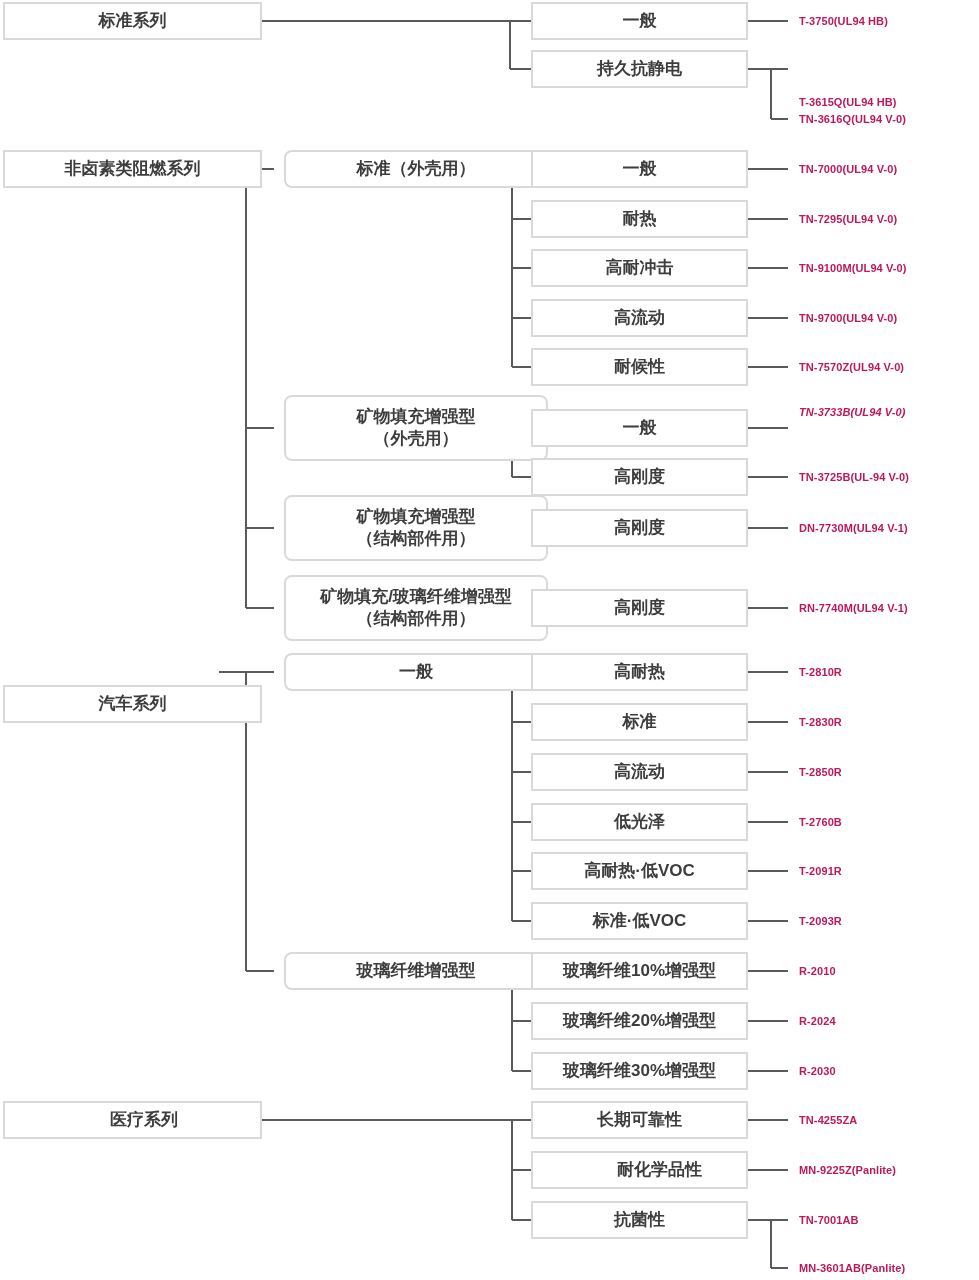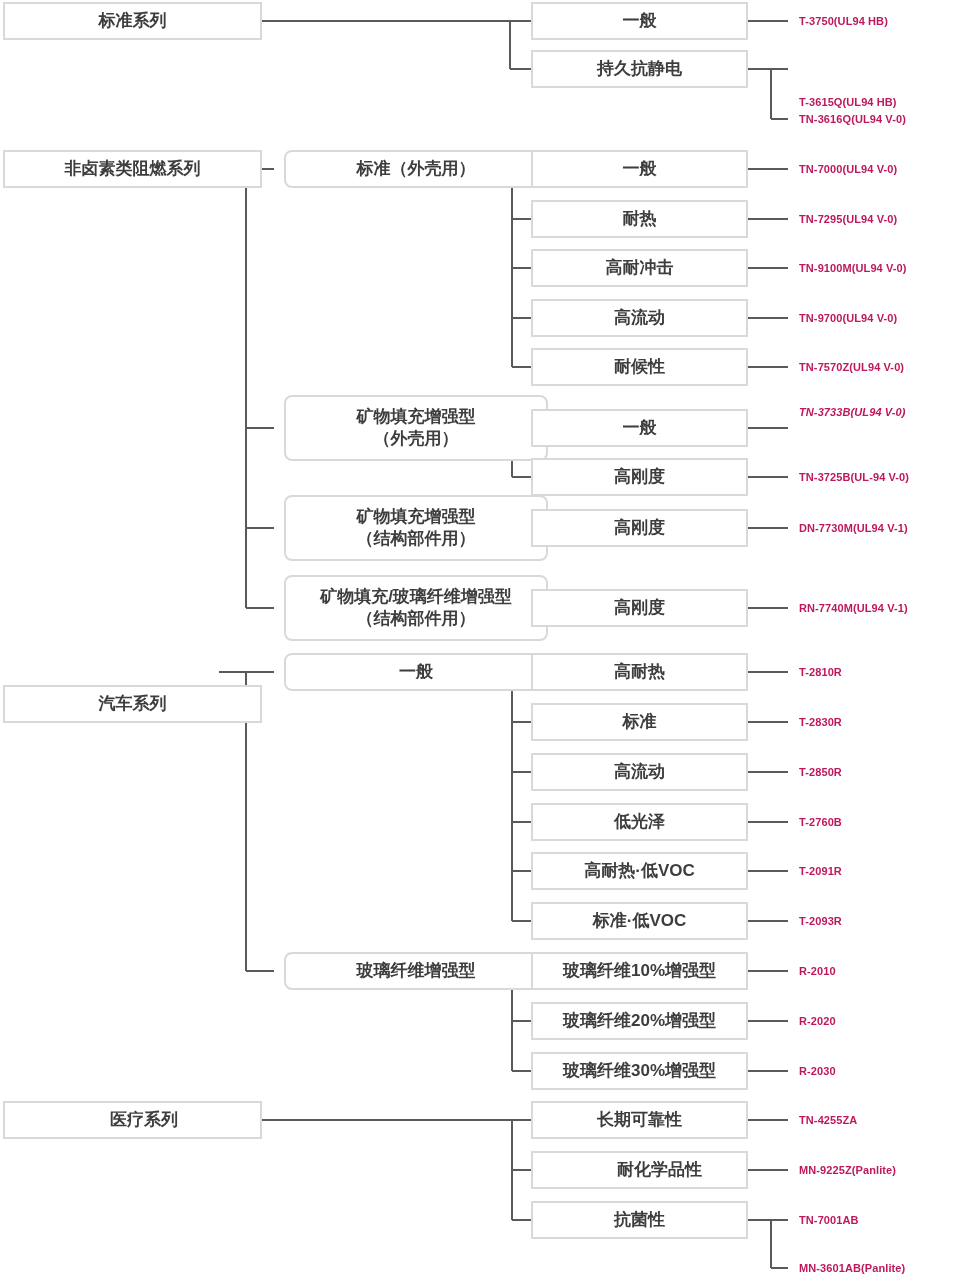--- a/index.html
+++ b/index.html
@@ -163,21 +163,21 @@
       <div class="box col2" style="top: 952px;">
         <span>玻璃纤维增强型</span>
       </div>
       <div class="box col3" style="top: 952px;">
         <span>玻璃纤维10%增强型</span>
       </div>
       <div class="product" style="top: 971px;">R-2010</div>
       <div class="box col3" style="top: 1002px;">
         <span>玻璃纤维20%增强型</span>
       </div>
-      <div class="product" style="top: 1021px;">R-2020</div>
+      <div class="product" style="top: 1021px;">R-2024</div>
       <div class="box col3" style="top: 1052px;">
         <span>玻璃纤维30%增强型</span>
       </div>
       <div class="product" style="top: 1071px;">R-2030</div>
       <div class="box col1" style="top: 1101px; padding-left: 23px;">
         <span>医疗系列</span>
       </div>
       <div class="box col3" style="top: 1101px;">
         <span>长期可靠性</span>
       </div>

